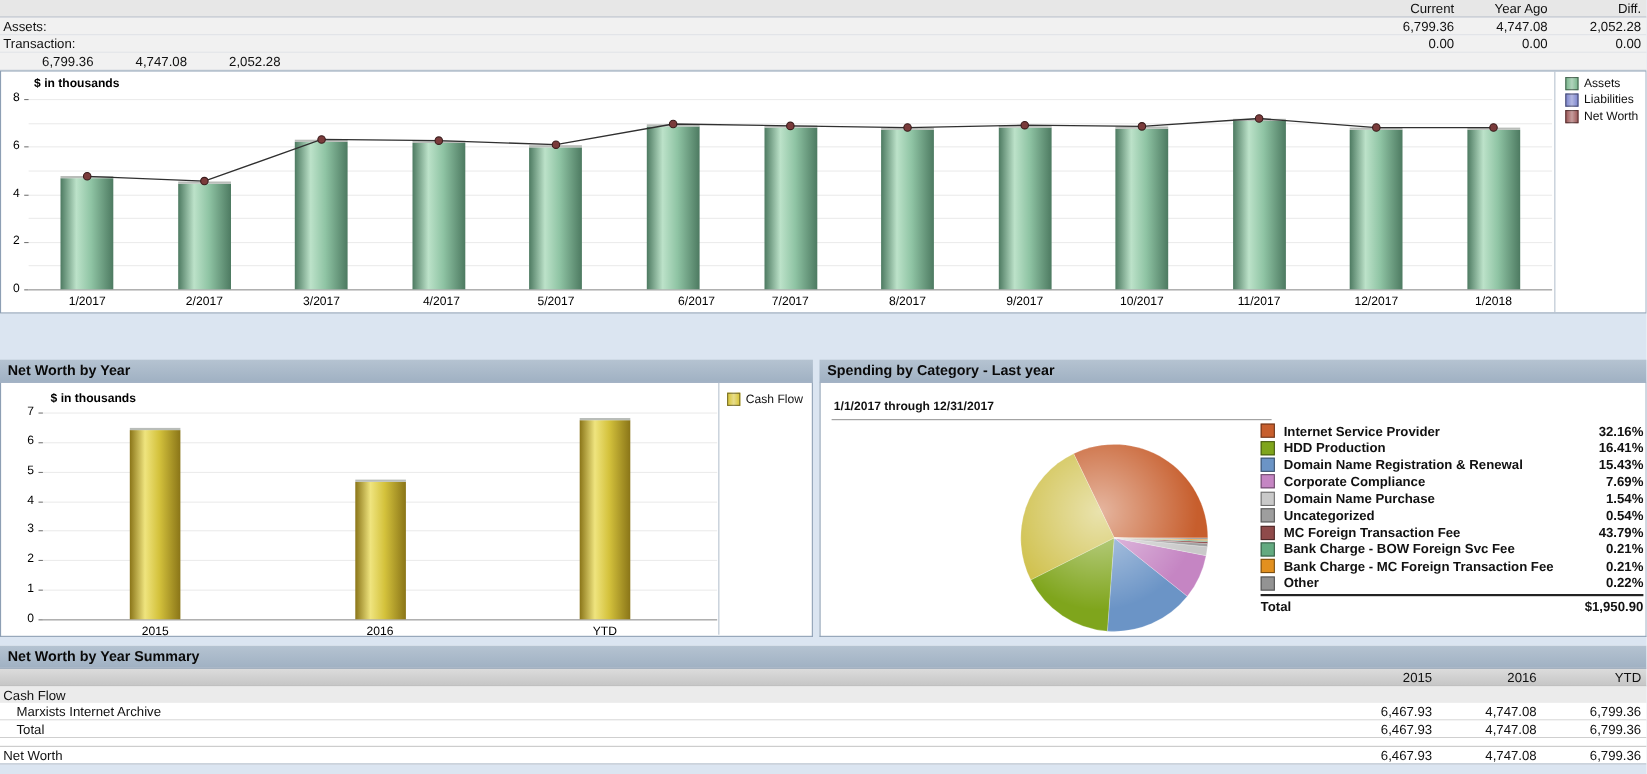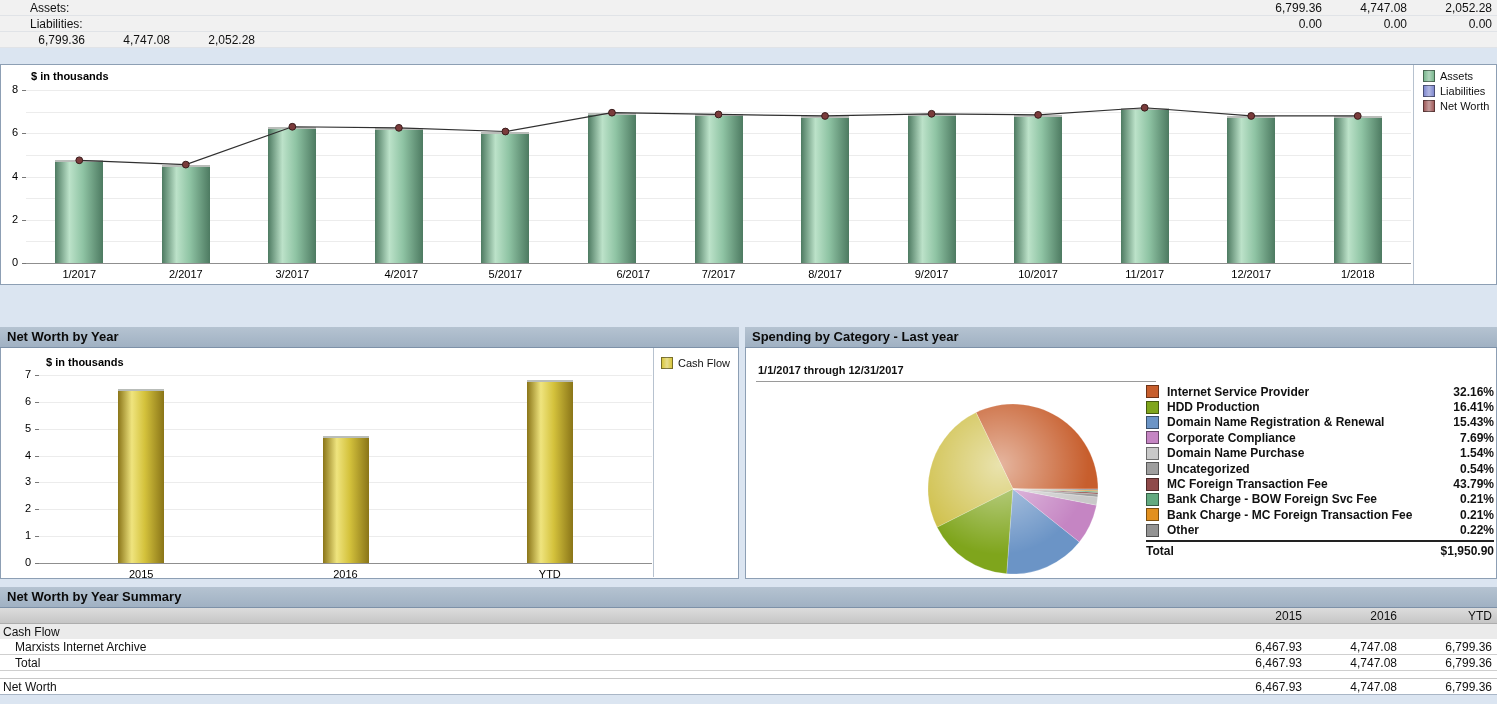--- a/index.html
+++ b/index.html
@@ -4,21 +4,21 @@
 <style>
   * { box-sizing: border-box; }
   html,body { margin:0; padding:0; }
   body { font-family:"Liberation Sans","DejaVu Sans",sans-serif; font-size:12px; color:#111; }
   #root { position:relative; width:1497px; height:704px; background:#dbe5f1; overflow:hidden; }
 
   
   #summary-table { position:absolute; left:0; top:0; width:1497px; }
   .st-row { display:flex; align-items:center; height:16px; background:#f1f1f1; border-bottom:1px solid #e0e3e7; }
   .st-row.st-header { background:#e7e7e7; border-bottom:1px solid #b4bcc7; }
-  .st-label { flex:1; padding-left:3px;margin-left:27px; }
+  .st-label { flex:1; padding-left:3px; }
   .st-val { width:85px; text-align:right; }
   .st-val.last { margin-right:5px; }
 
   
   .panel { position:absolute; background:#fff; border:1px solid #8d9fb4; }
   .panel-header { height:21px; line-height:20px; padding-left:7px; font-weight:bold; font-size:13px;
                   color:#0a0a0a; background:linear-gradient(#b5c3d1,#a0b1c3); border-bottom:1px solid #7d91a8; }
   .panel-body { position:relative; background:#fff; }
 
   #main-chart-panel { left:0; top:64px; width:1497px; height:221px; }
@@ -65,28 +65,34 @@
   .bs-label.indent { padding-left:15px; }
   .bs-val { width:95px; text-align:right; }
   .bs-val.last { margin-right:5px; }
 </style>
 </head>
 <body>
 
 <div id="root">
 
   <div id="summary-table">
+    <div class="st-row st-header">
+      <div class="st-label"></div>
+      <div class="st-val">Current</div>
+      <div class="st-val">Year Ago</div>
+      <div class="st-val last">Diff.</div>
+    </div>
     <div class="st-row">
       <div class="st-label">Assets:</div>
       <div class="st-val">6,799.36</div>
       <div class="st-val">4,747.08</div>
       <div class="st-val last">2,052.28</div>
     </div>
     <div class="st-row">
-      <div class="st-label">Liabilities:</div>
+      <div class="st-label">Transaction:</div>
       <div class="st-val">0.00</div>
       <div class="st-val">0.00</div>
       <div class="st-val last">0.00</div>
     </div>
     <div class="st-row">
       <div class="st-val">6,799.36</div>
       <div class="st-val">4,747.08</div>
       <div class="st-val last">2,052.28</div>
     </div>
   </div>

